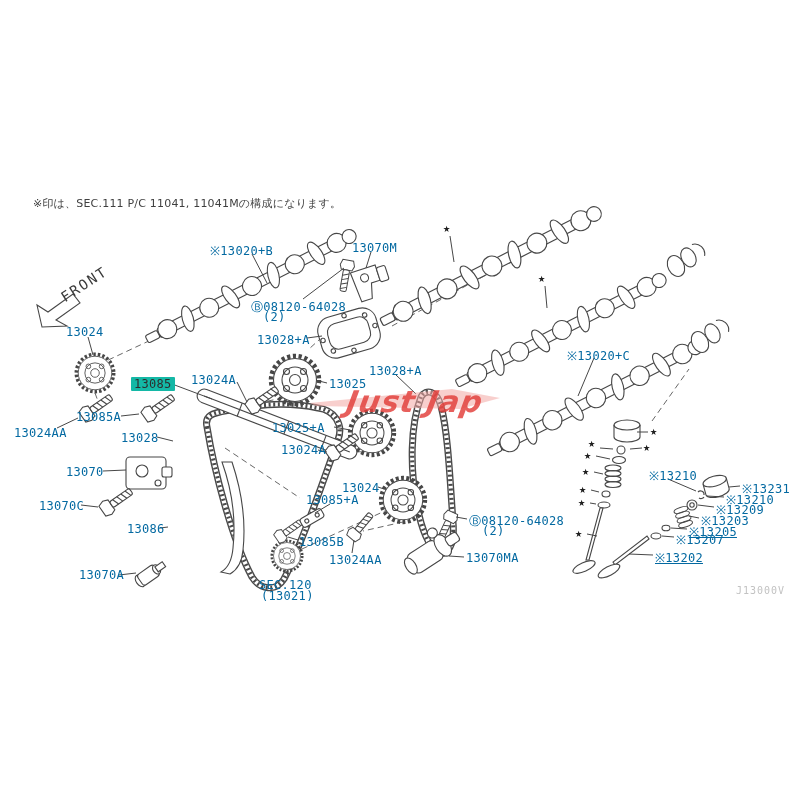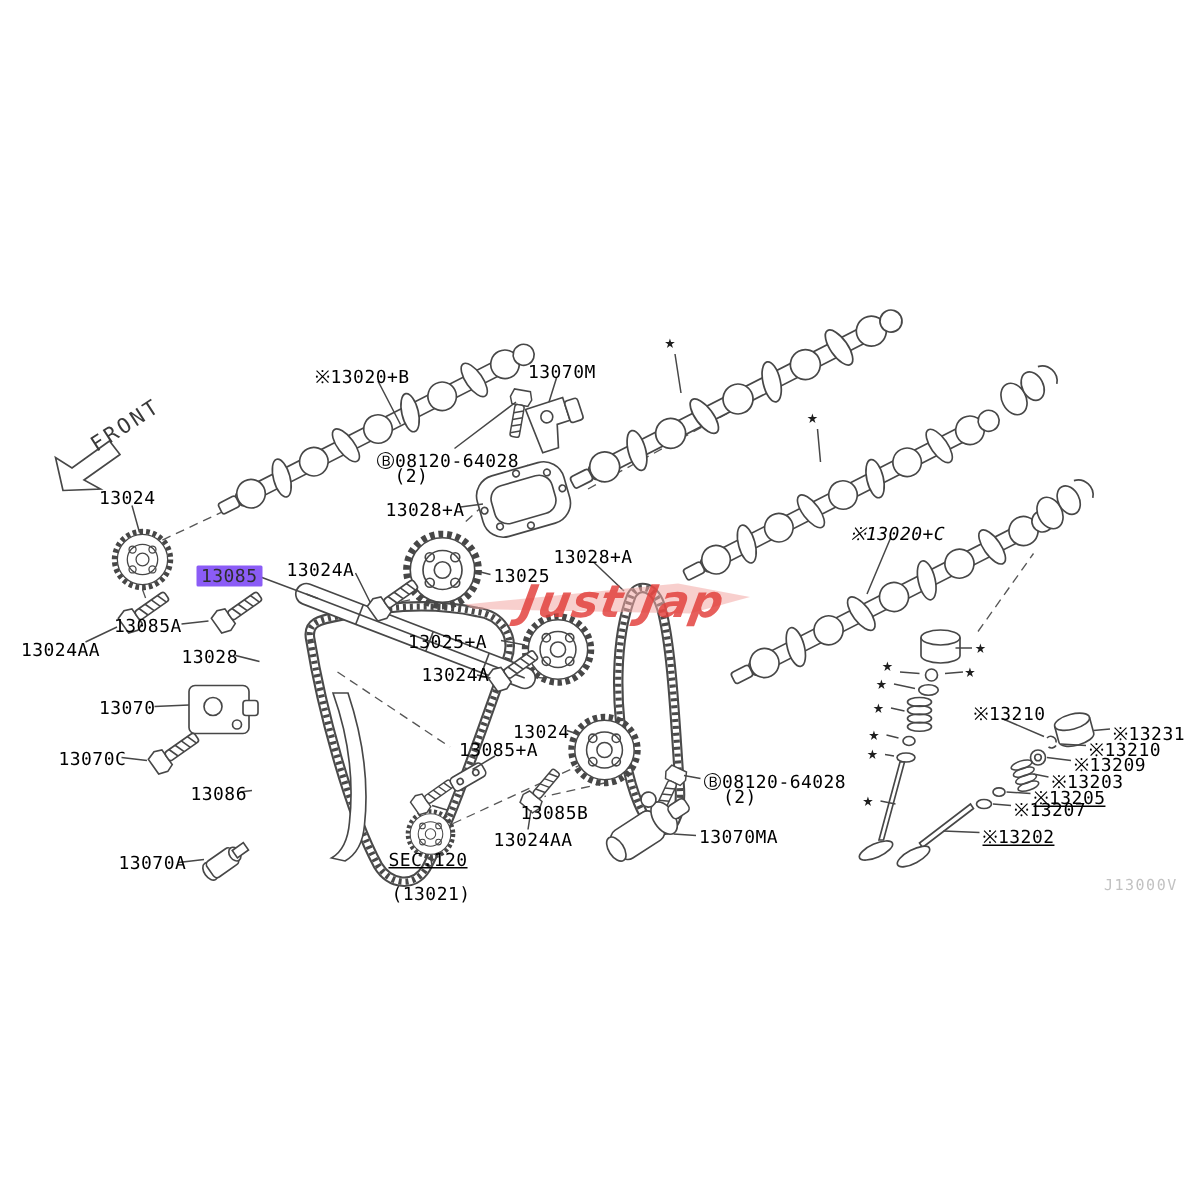--- a/index.html
+++ b/index.html
@@ -4,22 +4,22 @@
 <style>
   html,body{margin:0;padding:0;background:#fff;}
   .canvas{position:relative;width:800px;height:800px;background:#ffffff;overflow:hidden;
           font-family:"DejaVu Sans Mono","Liberation Mono",monospace;}
   svg{position:absolute;left:0;top:0;z-index:1;}
   .notes{position:absolute;left:33px;top:196px;z-index:4;font-size:11px;line-height:16px;
          color:#3f3f3f;letter-spacing:.2px;font-family:"DejaVu Sans","Liberation Sans",sans-serif;}
   .front{position:absolute;left:58px;top:276px;z-index:4;font-size:14px;color:#3a3a3a;
          transform:rotate(-33deg);letter-spacing:2px;}
   .labels{position:absolute;left:0;top:0;width:800px;height:800px;z-index:4;}
-  .plabel{position:absolute;font-size:12px;color:#000000;white-space:nowrap;letter-spacing:.3px;}
-  .plabel.hl{background:#8b5cf6;color:#2e2e2e;padding:0 3px;border-radius:1px;}
+  .plabel{position:absolute;font-size:12px;color:#0369a1;white-space:nowrap;letter-spacing:.3px;}
+  .plabel.hl{background:#14b8a6;color:#2e2e2e;padding:0 3px;border-radius:1px;}
   .star{position:absolute;font-size:12px;color:#1e1e1e;line-height:12px;}
   .watermark{position:absolute;left:330px;top:384px;width:170px;z-index:3;text-align:center;
              font-family:"DejaVu Sans","Liberation Sans",sans-serif;
              font-size:30px;font-style:italic;font-weight:800;color:#e23d39;opacity:.82;
              transform:skewX(-10deg);letter-spacing:1px;}
   .doccode{position:absolute;left:736px;top:585px;z-index:4;font-size:10px;color:#c2c2c2;letter-spacing:1px;}
   .ln{stroke:#474747;fill:none;stroke-width:1.1;}
   .fw{stroke:#474747;fill:#ffffff;stroke-width:1.1;}
   .dash{stroke:#565656;fill:none;stroke-width:.9;stroke-dasharray:6 4;}
   .lead{stroke:#474747;fill:none;stroke-width:1;}
@@ -199,20 +199,21 @@
       M637,432 L648,432 M600,448 L613,449 M630,449 L642,448 M596,456 L610,459 M594,472 L603,474
       M591,490 L599,492 M590,503 L596,504 M587,534 L597,536
       M450,236 L454,262 M545,286 L547,308"></path>
 
     <path class="fw" d="M42,327 L37,305 L48,312 L73,294 L80,303 L56,320 L67,326 Z"></path>
 
     <path d="M310,403 L452,389 L500,398 L460,409 L316,406 Z" fill="#f2a7a4" opacity="0.55"></path>
   </svg>
 
   <div class="notes">
+    <div>※印は、SEC.111 P/C 11041, 11041Mの構成になります。</div>
   </div>
 
   <div class="front">FRONT</div>
 
   <div class="labels">
       <span class="plabel" style="left: 210px; top: 242px;">※13020+B</span>
       <span class="plabel" style="left: 352px; top: 241px;">13070M</span>
       <span class="plabel" style="left: 251px; top: 299px;">Ⓑ08120-64028</span>
       <span class="plabel" style="left: 263px; top: 310px;">(2)</span>
       <span class="plabel" style="left: 257px; top: 333px;">13028+A</span>
@@ -220,32 +221,32 @@
       <span class="plabel hl" style="left: 131px; top: 377px;">13085</span>
       <span class="plabel" style="left: 191px; top: 373px;">13024A</span>
       <span class="plabel" style="left: 76px; top: 410px; text-align: right;">13085A</span>
       <span class="plabel" style="left: 14px; top: 426px;">13024AA</span>
       <span class="plabel" style="left: 121px; top: 431px;">13028</span>
       <span class="plabel" style="left: 329px; top: 377px;">13025</span>
       <span class="plabel" style="left: 369px; top: 364px;">13028+A</span>
       <span class="plabel" style="left: 272px; top: 421px;">13025+A</span>
       <span class="plabel" style="left: 281px; top: 443px;">13024A</span>
       <span class="plabel" style="left: 66px; top: 465px;">13070</span>
-      <span class="plabel" style="left: 567px; top: 347px; font-style: italic;">※13020+C</span>
+      <span class="plabel" style="left: 567px; top: 347px;">※13020+C</span>
       <span class="plabel" style="left: 39px; top: 499px;">13070C</span>
       <span class="plabel" style="left: 127px; top: 522px;">13086</span>
       <span class="plabel" style="left: 342px; top: 481px;">13024</span>
       <span class="plabel" style="left: 306px; top: 493px;">13085+A</span>
-      <span class="plabel" style="left: 299px; top: 535px; margin-left: 48px;">13085B</span>
+      <span class="plabel" style="left: 299px; top: 535px;">13085B</span>
       <span class="plabel" style="left: 79px; top: 568px;">13070A</span>
       <span class="plabel" style="left: 329px; top: 553px;">13024AA</span>
       <span class="plabel" style="left: 469px; top: 513px;">Ⓑ08120-64028</span>
       <span class="plabel" style="left: 482px; top: 524px;">(2)</span>
       <span class="plabel" style="left: 466px; top: 551px;">13070MA</span>
-      <span class="plabel" style="left: 259px; top: 566px; text-decoration: underline;">SEC.120</span>
+      <span class="plabel" style="left: 259px; top: 578px;">SEC.120</span>
       <span class="plabel" style="left: 261px; top: 589px;">(13021)</span>
       <span class="plabel" style="left: 649px; top: 467px;">※13210</span>
       <span class="plabel" style="left: 742px; top: 480px;">※13231</span>
       <span class="plabel" style="left: 726px; top: 491px;">※13210</span>
       <span class="plabel" style="left: 716px; top: 501px;">※13209</span>
       <span class="plabel" style="left: 701px; top: 512px;">※13203</span>
       <span class="plabel" style="left: 689px; top: 523px; text-decoration: underline;">※13205</span>
       <span class="plabel" style="left: 676px; top: 531px;">※13207</span>
       <span class="plabel" style="left: 655px; top: 549px; text-decoration: underline;">※13202</span>
       <span class="star" style="left: 443px; top: 222px;">★</span>

